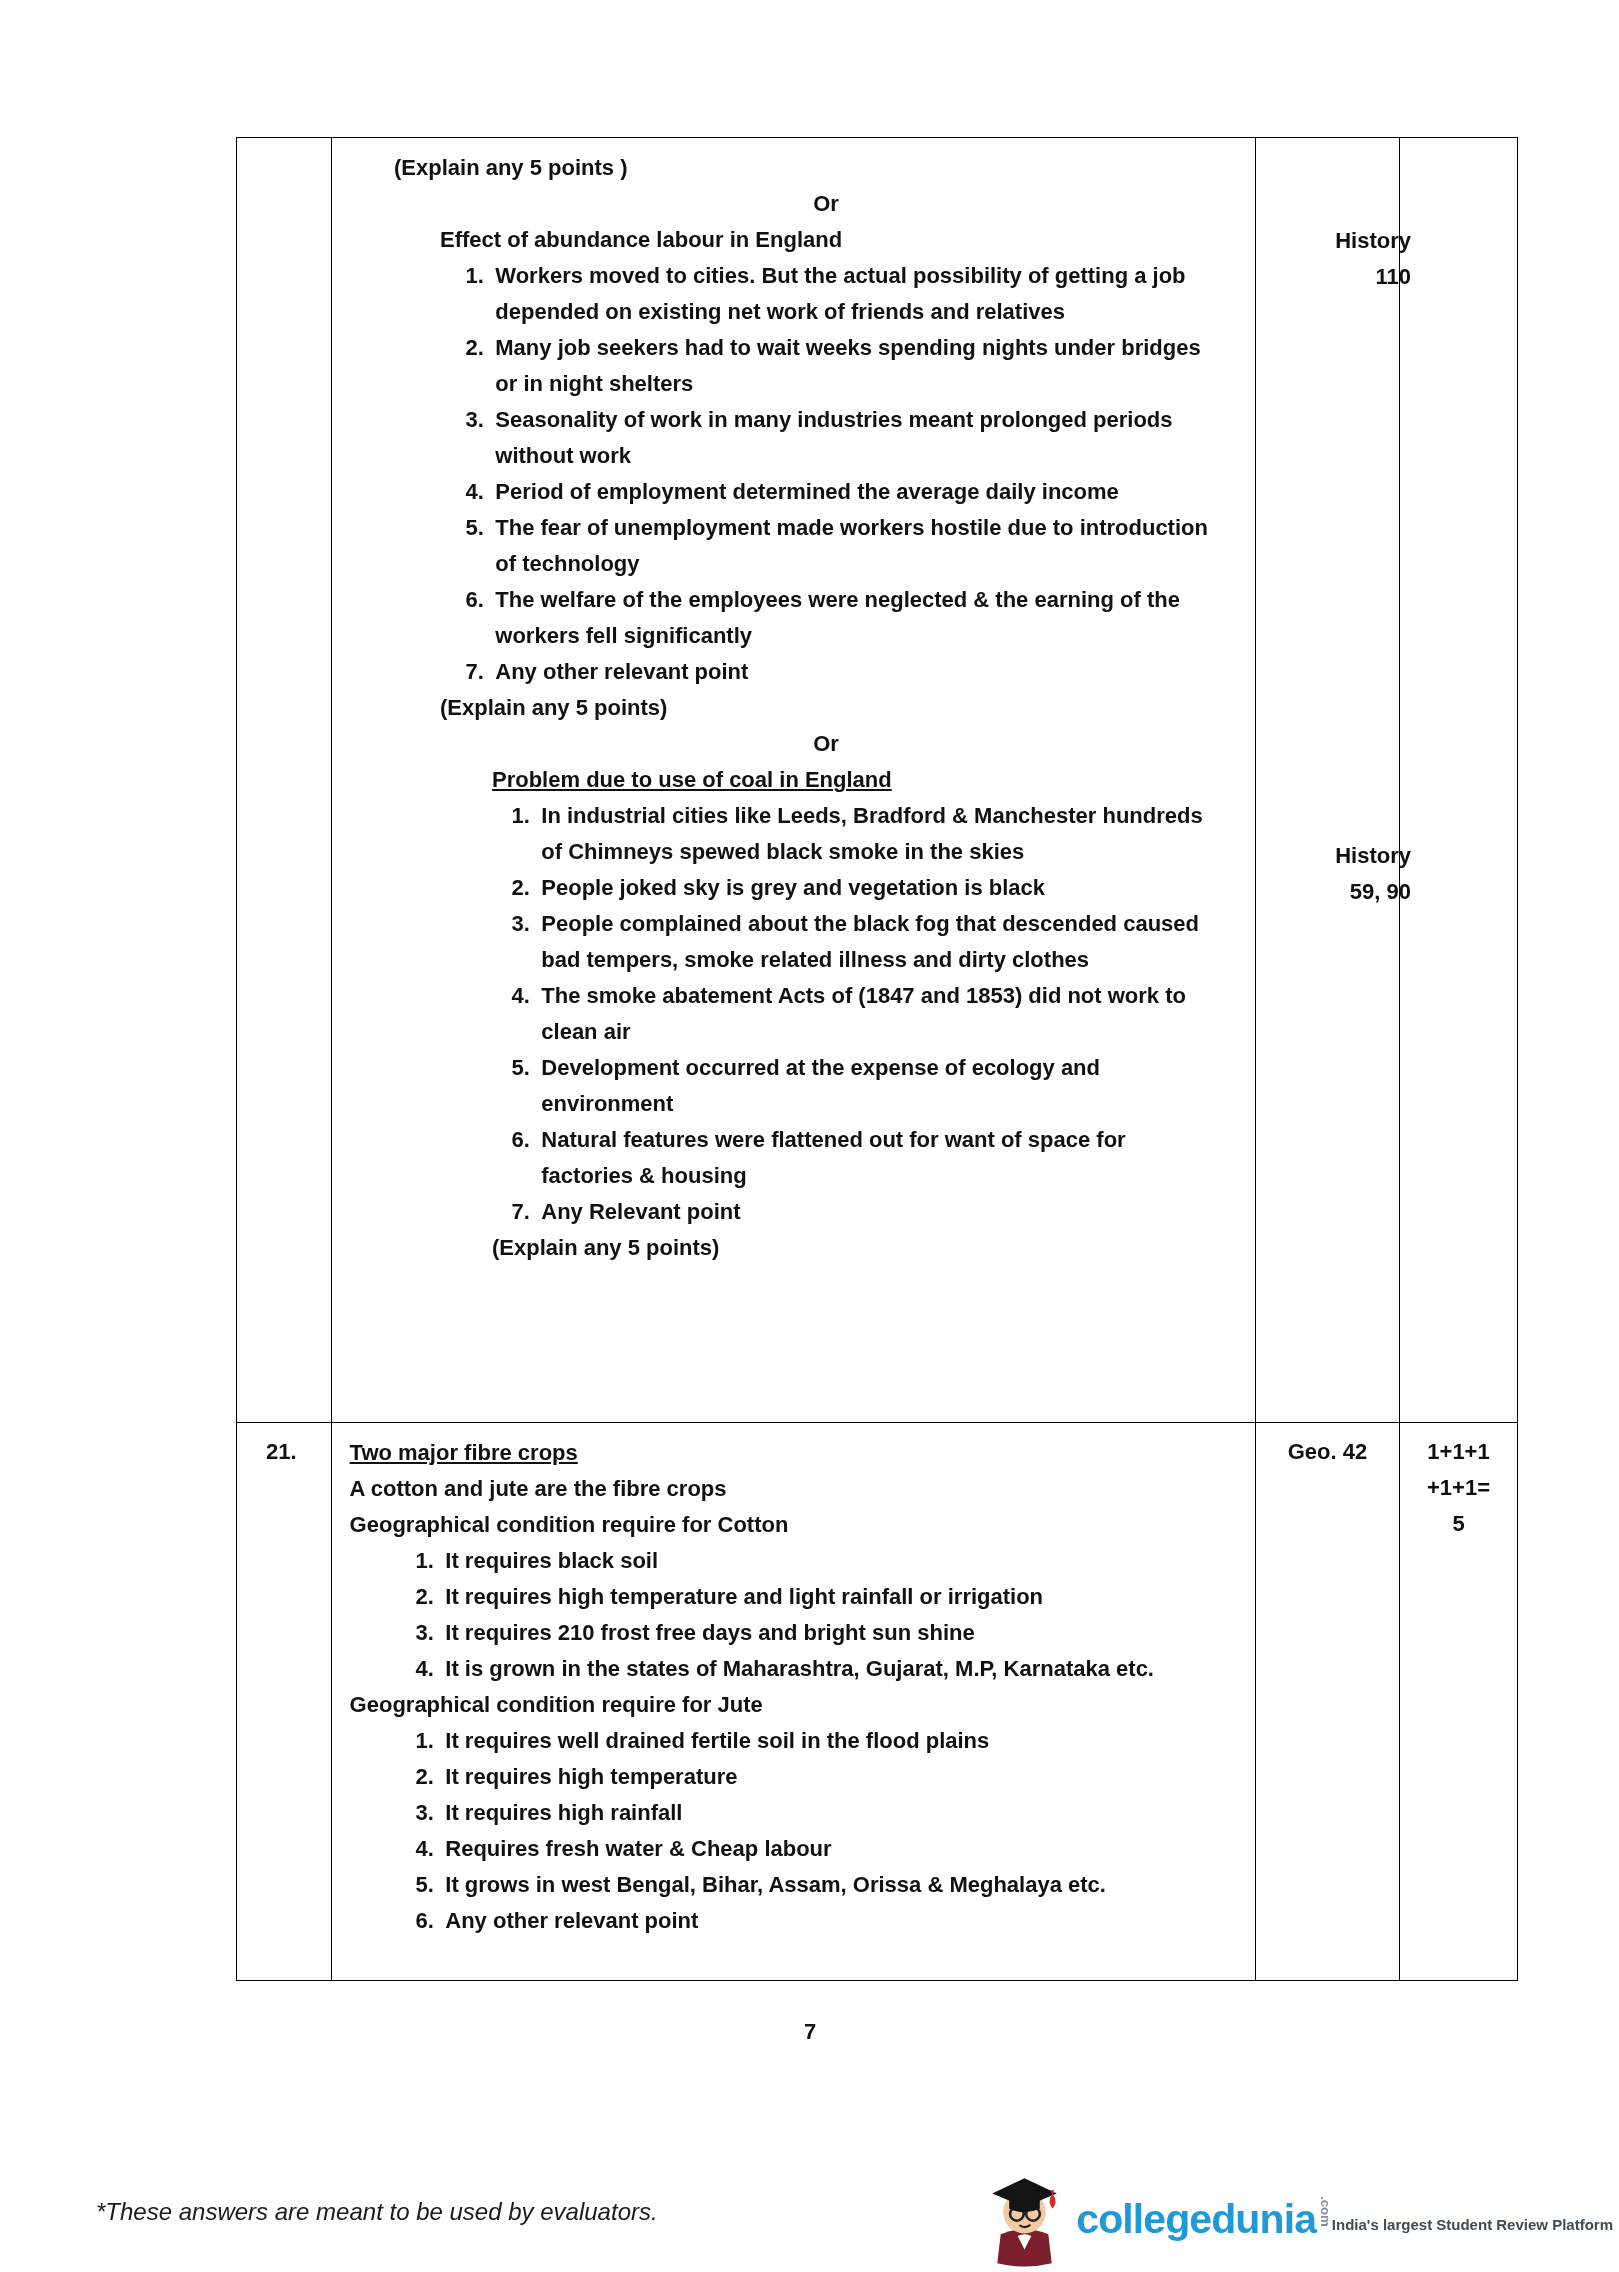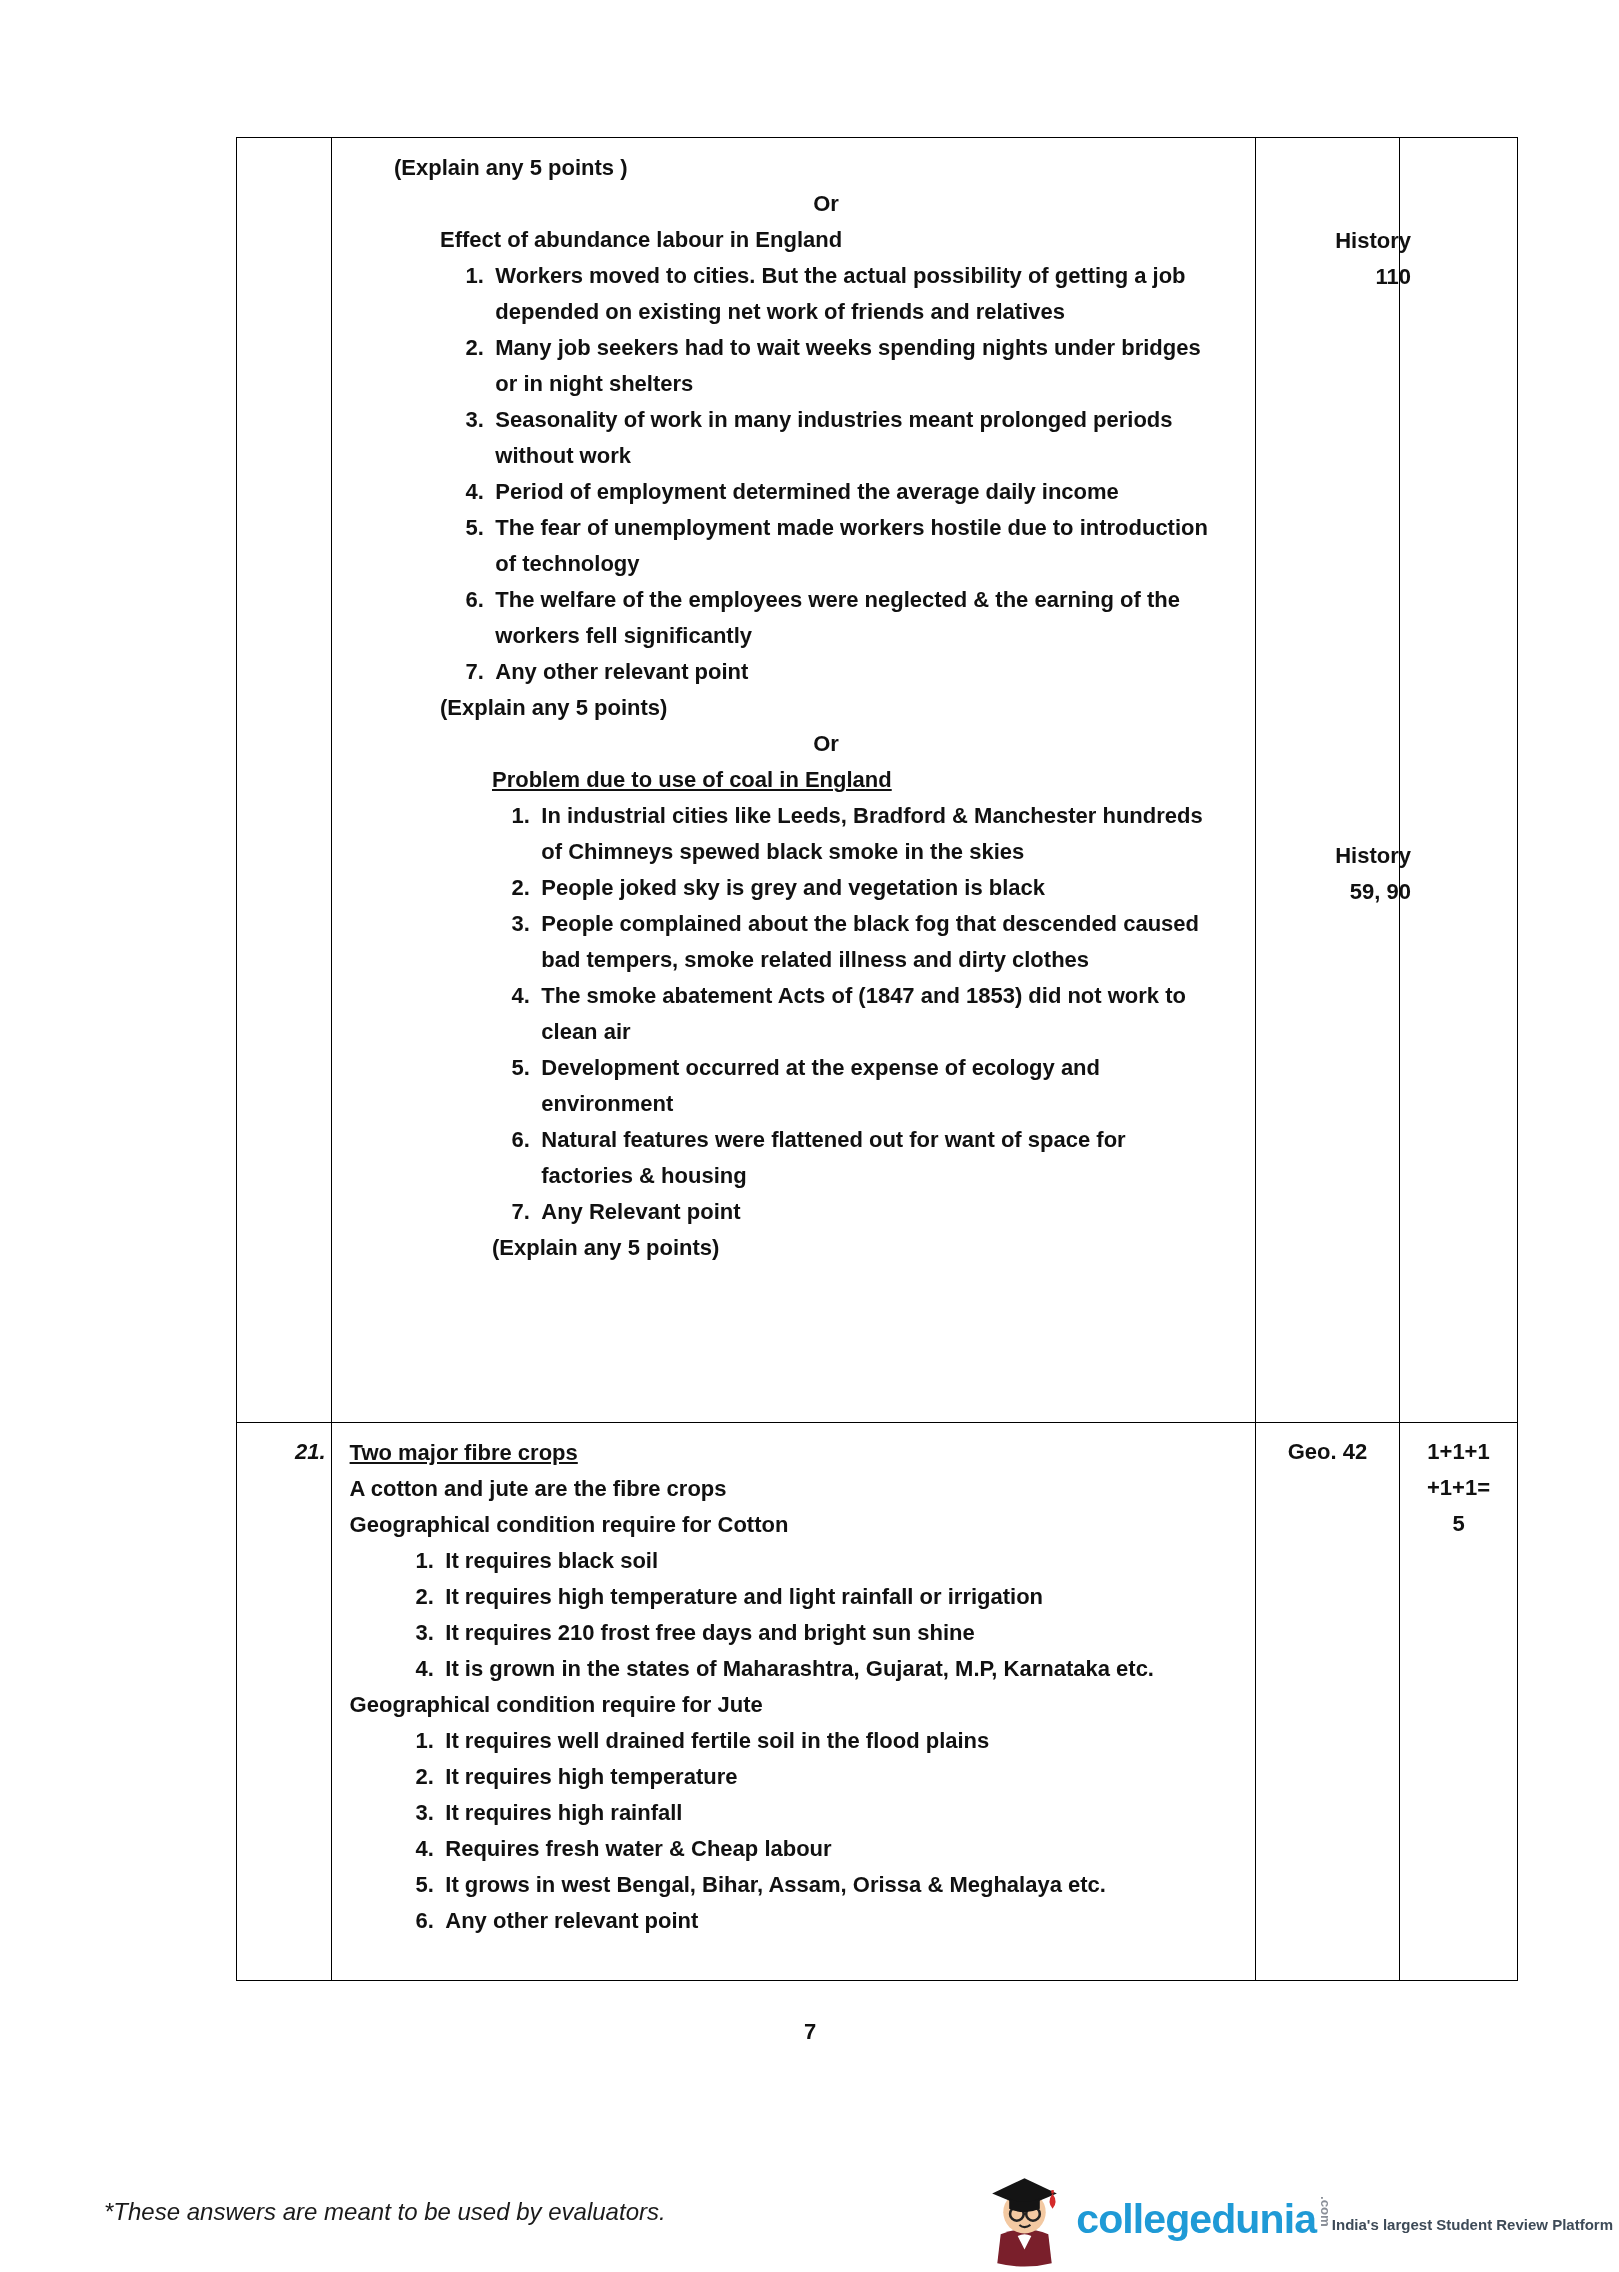--- a/index.html
+++ b/index.html
@@ -17,21 +17,21 @@
     width: 1281px;
     border-collapse: collapse;
     table-layout: fixed;
     font-size: 22px;
     line-height: 36px;
   }
   .answer-table td {
     border: 1.8px solid #000000;
     vertical-align: top;
   }
-  .col-qno   { width: 95px; text-align: right; padding: 10.6px 5.3px 0 0; font-style: italic; }
+  .col-qno   { width: 95px; text-align: center; padding: 10.6px 5.3px 0 0; }
   .col-content { width: 924px; padding: 12.4px 32px 8.8px 0; }
   .col-ref   { width: 144px; position: relative; text-align: center; }
   .col-marks { width: 118px; text-align: center; padding-top: 11px; }
 
   .row-or td  { height: 1285px; }
   .row-21 td  { height: 558px; }
 
   .line-explain-top { padding-left: 62px; }
   .or-line { text-align: center; padding-left: 97px; }
   .heading-lvl2 { padding-left: 108px; }
@@ -54,21 +54,21 @@
   .ref-21 { padding-top: 10.6px; }
 
   .page-number {
     position: absolute;
     top: 2019px; left: 0; width: 1620px;
     text-align: center;
     font-size: 22px; font-weight: bold;
   }
   .footnote {
     position: absolute;
-    left: 104px; top: 2198px;
+    left: 96px; top: 2198px;
     font-size: 24px;
     font-style: italic;
     font-weight: normal;
     color: #1a1a1a;
   }
 
   .logo {
     position: absolute;
     right: 7px; top: 2167px;
     display: flex;

